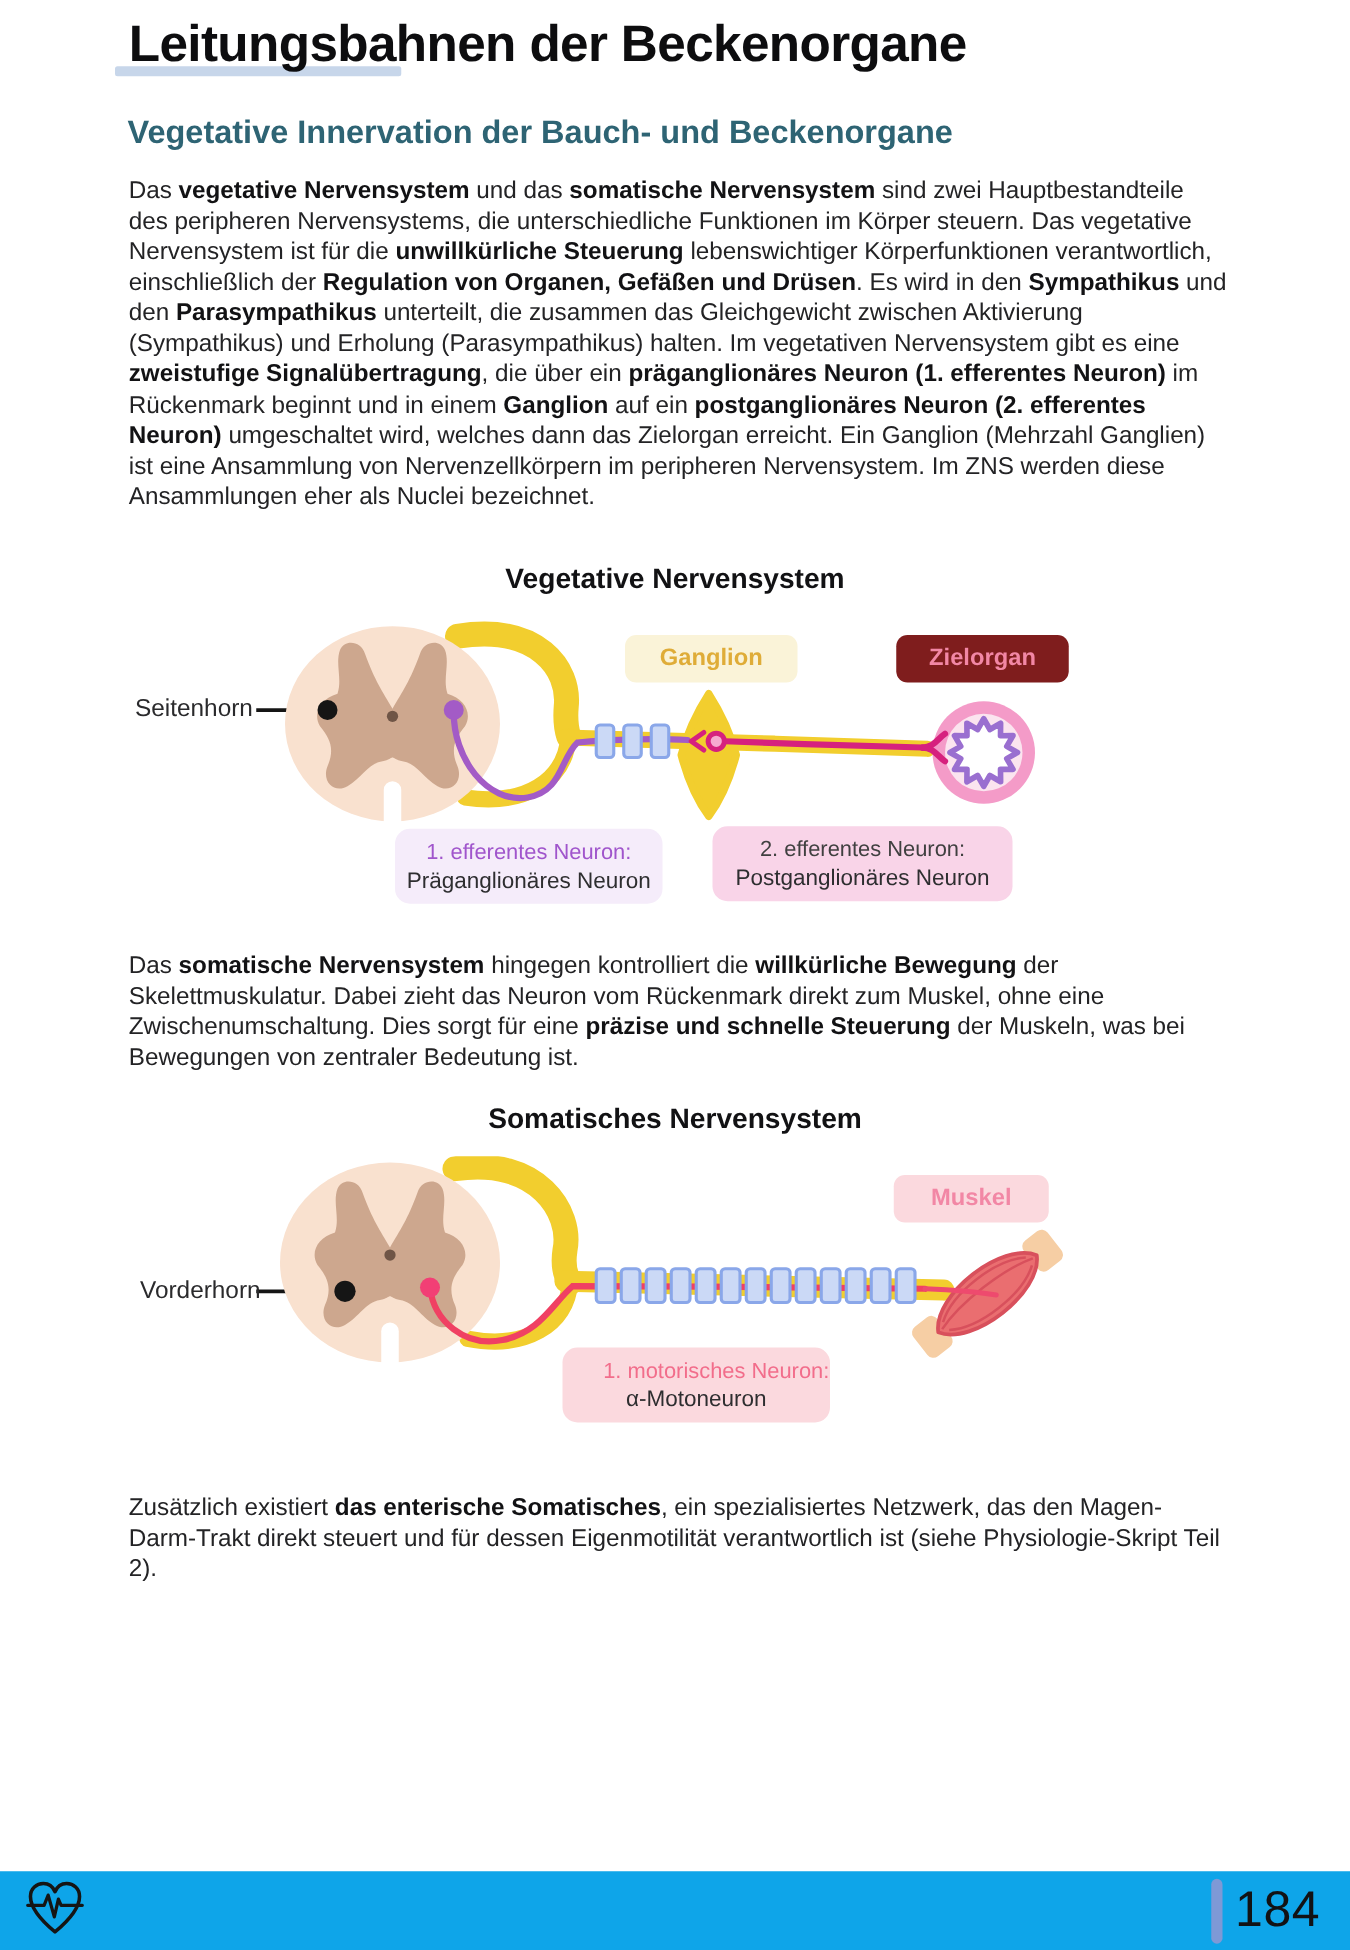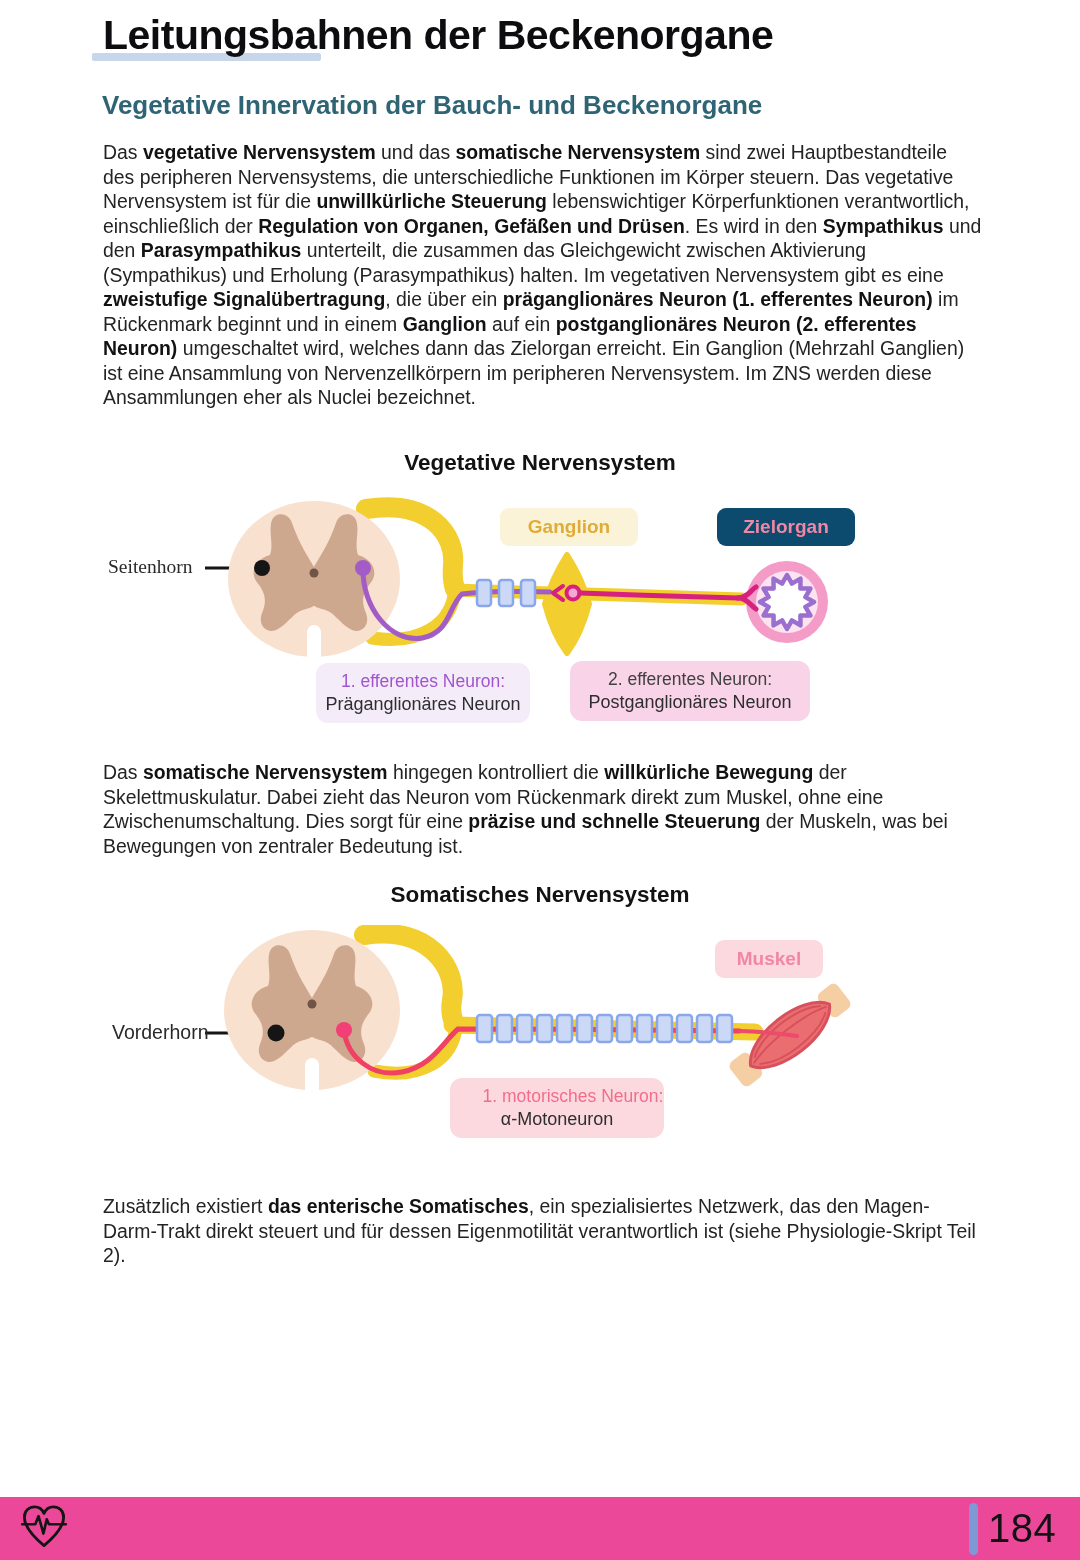--- a/index.html
+++ b/index.html
@@ -32,44 +32,44 @@
     font-size:22.5px; font-weight:700; color:#121214;
   }
   .dt-veg { top:450px; }
   .dt-som { top:882px; }
   .dsvg { position:absolute; }
   .svg-veg { left:100px; top:495px; }
   .svg-som { left:100px; top:925px; }
   .callout-label {
     position:absolute; font-size:19.5px; color:#2a2a2c; white-space:nowrap;
   }
-  .lbl-seitenhorn { left:108px; top:556px;font-family:Liberation Serif, serif; }
+  .lbl-seitenhorn { left:108px; top:556px; }
   .lbl-vorderhorn { left:112px; top:1021px; }
   .tag {
     position:absolute; height:38px; line-height:38px; text-align:center;
     font-size:19px; font-weight:700; border-radius:9px;
   }
   .tag-ganglion { left:500px; top:508px; width:138px; background:#faf3d8; color:#dfac38; }
-  .tag-zielorgan { left:717px; top:508px; width:138px; background:#0c4a6e; color:#f287a5; }
-  .tag-muskel { left:715px; top:940px; width:108px; background:#fbd9de; color:#f287a5; }
+  .tag-zielorgan { left:717px; top:508px; width:138px; background:#7f1d1d; color:#f287a5; }
+  .tag-muskel { left:715px; top:940px; width:124px; background:#fbd9de; color:#f287a5; }
   .neuron-box {
     position:absolute; border-radius:12px; text-align:center;
     display:flex; flex-direction:column; justify-content:center; gap:2px;
   }
   .nb-title { font-size:17.5px; font-weight:400; }
   .nb-sub { font-size:18px; color:#2e2e30; }
   .nb-veg1 { left:316px; top:663px; width:214px; height:60px; background:#f5ecfa; }
   .nb-veg1 .nb-title { color:#a055cc; }
   .nb-veg2 { left:570px; top:661px; width:240px; height:60px; background:#f9d4e8; }
   .nb-veg2 .nb-title { color:#404040; }
   .nb-som1 { left:450px; top:1078px; width:214px; height:60px; background:#fbd9de; }
   .nb-som1 .nb-title { color:#f26d8b;padding-left:32px; }
   .footer {
     position:absolute; left:0; top:1497px; width:1080px; height:63px;
-    background:#ec4899;
+    background:#0ea5e9;
   }
   .footer-icon { position:absolute; left:20px; top:6px; }
   .page-num-bar {
     position:absolute; left:969px; top:6px; width:9px; height:52px;
     border-radius:4.5px; background:#7e99d6;
   }
   .page-num {
     position:absolute; left:988px; top:5px; font-size:40px; line-height:52px;
     color:#121214; letter-spacing:0.5px;
   }

